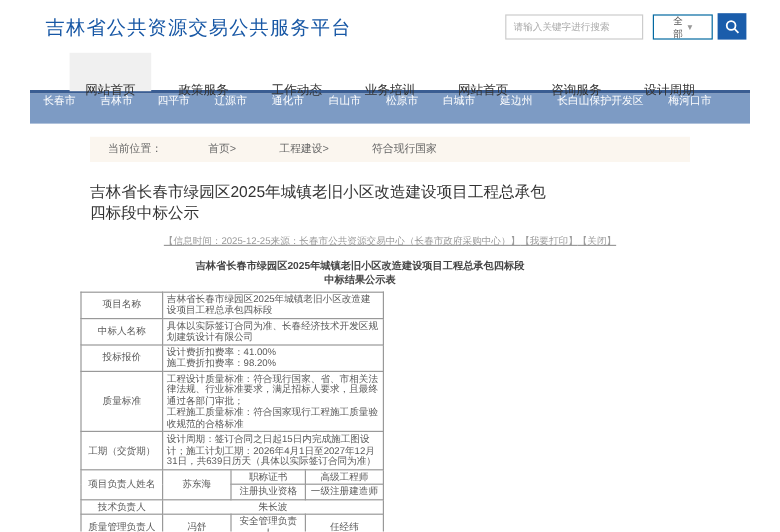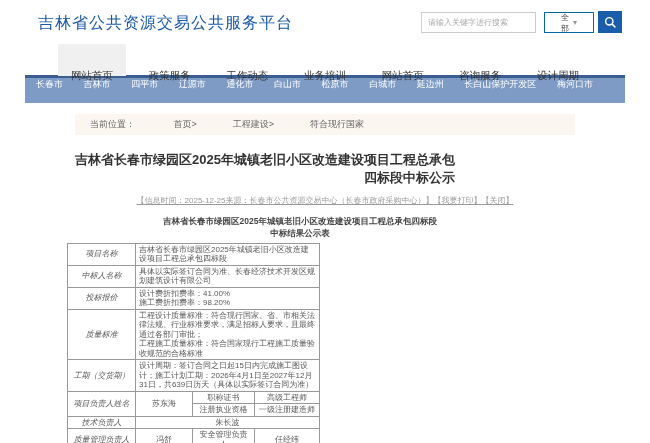--- a/index.html
+++ b/index.html
@@ -33,31 +33,31 @@
               justify-content:space-between; padding:0 32px 0 11px; }
   .city-item { color:#fff; font-size:9px; cursor:pointer; white-space:nowrap; }
 
   
   .breadcrumb { margin:11px 50px 0 50px; height:21px; background:#fbf6ef; font-size:9px;
                 color:#666; line-height:21px; padding-left:15px; }
   .breadcrumb a { color:#666; text-decoration:none; cursor:pointer;margin-left:36px; }
 
   
   .article { margin:0 50px; position:relative; }
-  .doc-title { margin-top:16px; width:380px; text-align:right; font-size:13px;
-               font-weight:bold; color:#333; }
+  .doc-title { margin-top:16px; width:380px; text-align:left; font-size:13px;
+               font-weight:normal; color:#333; }
   .meta { margin-top:8px; text-align:center; font-size:8px; color:#9b9b9b;text-decoration:underline; }
   .meta .lnk { cursor:pointer; }
   .tbl-title { margin-top:9px; width:450px; text-align:center; font-size:8.5px;
                font-weight:bold; color:#444; line-height:1.45; }
   table.ann { border-collapse:collapse; margin:3px 0 0 -8px; width:252px; table-layout:fixed;
               font-size:8px; color:#595959; }
   table.ann td { border:1px solid #999; padding:1px 3px; line-height:9.5px;
                  vertical-align:middle; word-break:break-all; }
-  td.lab { text-align:center;font-style:italic; }
+  td.lab { text-align:center; }
   td.ctr { text-align:center; }
   .h22 { height:22px; } .h20 { height:20px; } .h36 { height:36px; } .h30 { height:30px; }
   .h11 { height:11px; }
 </style>
 </head>
 <body>
 
 <div class="content">
 
   <div class="header">

